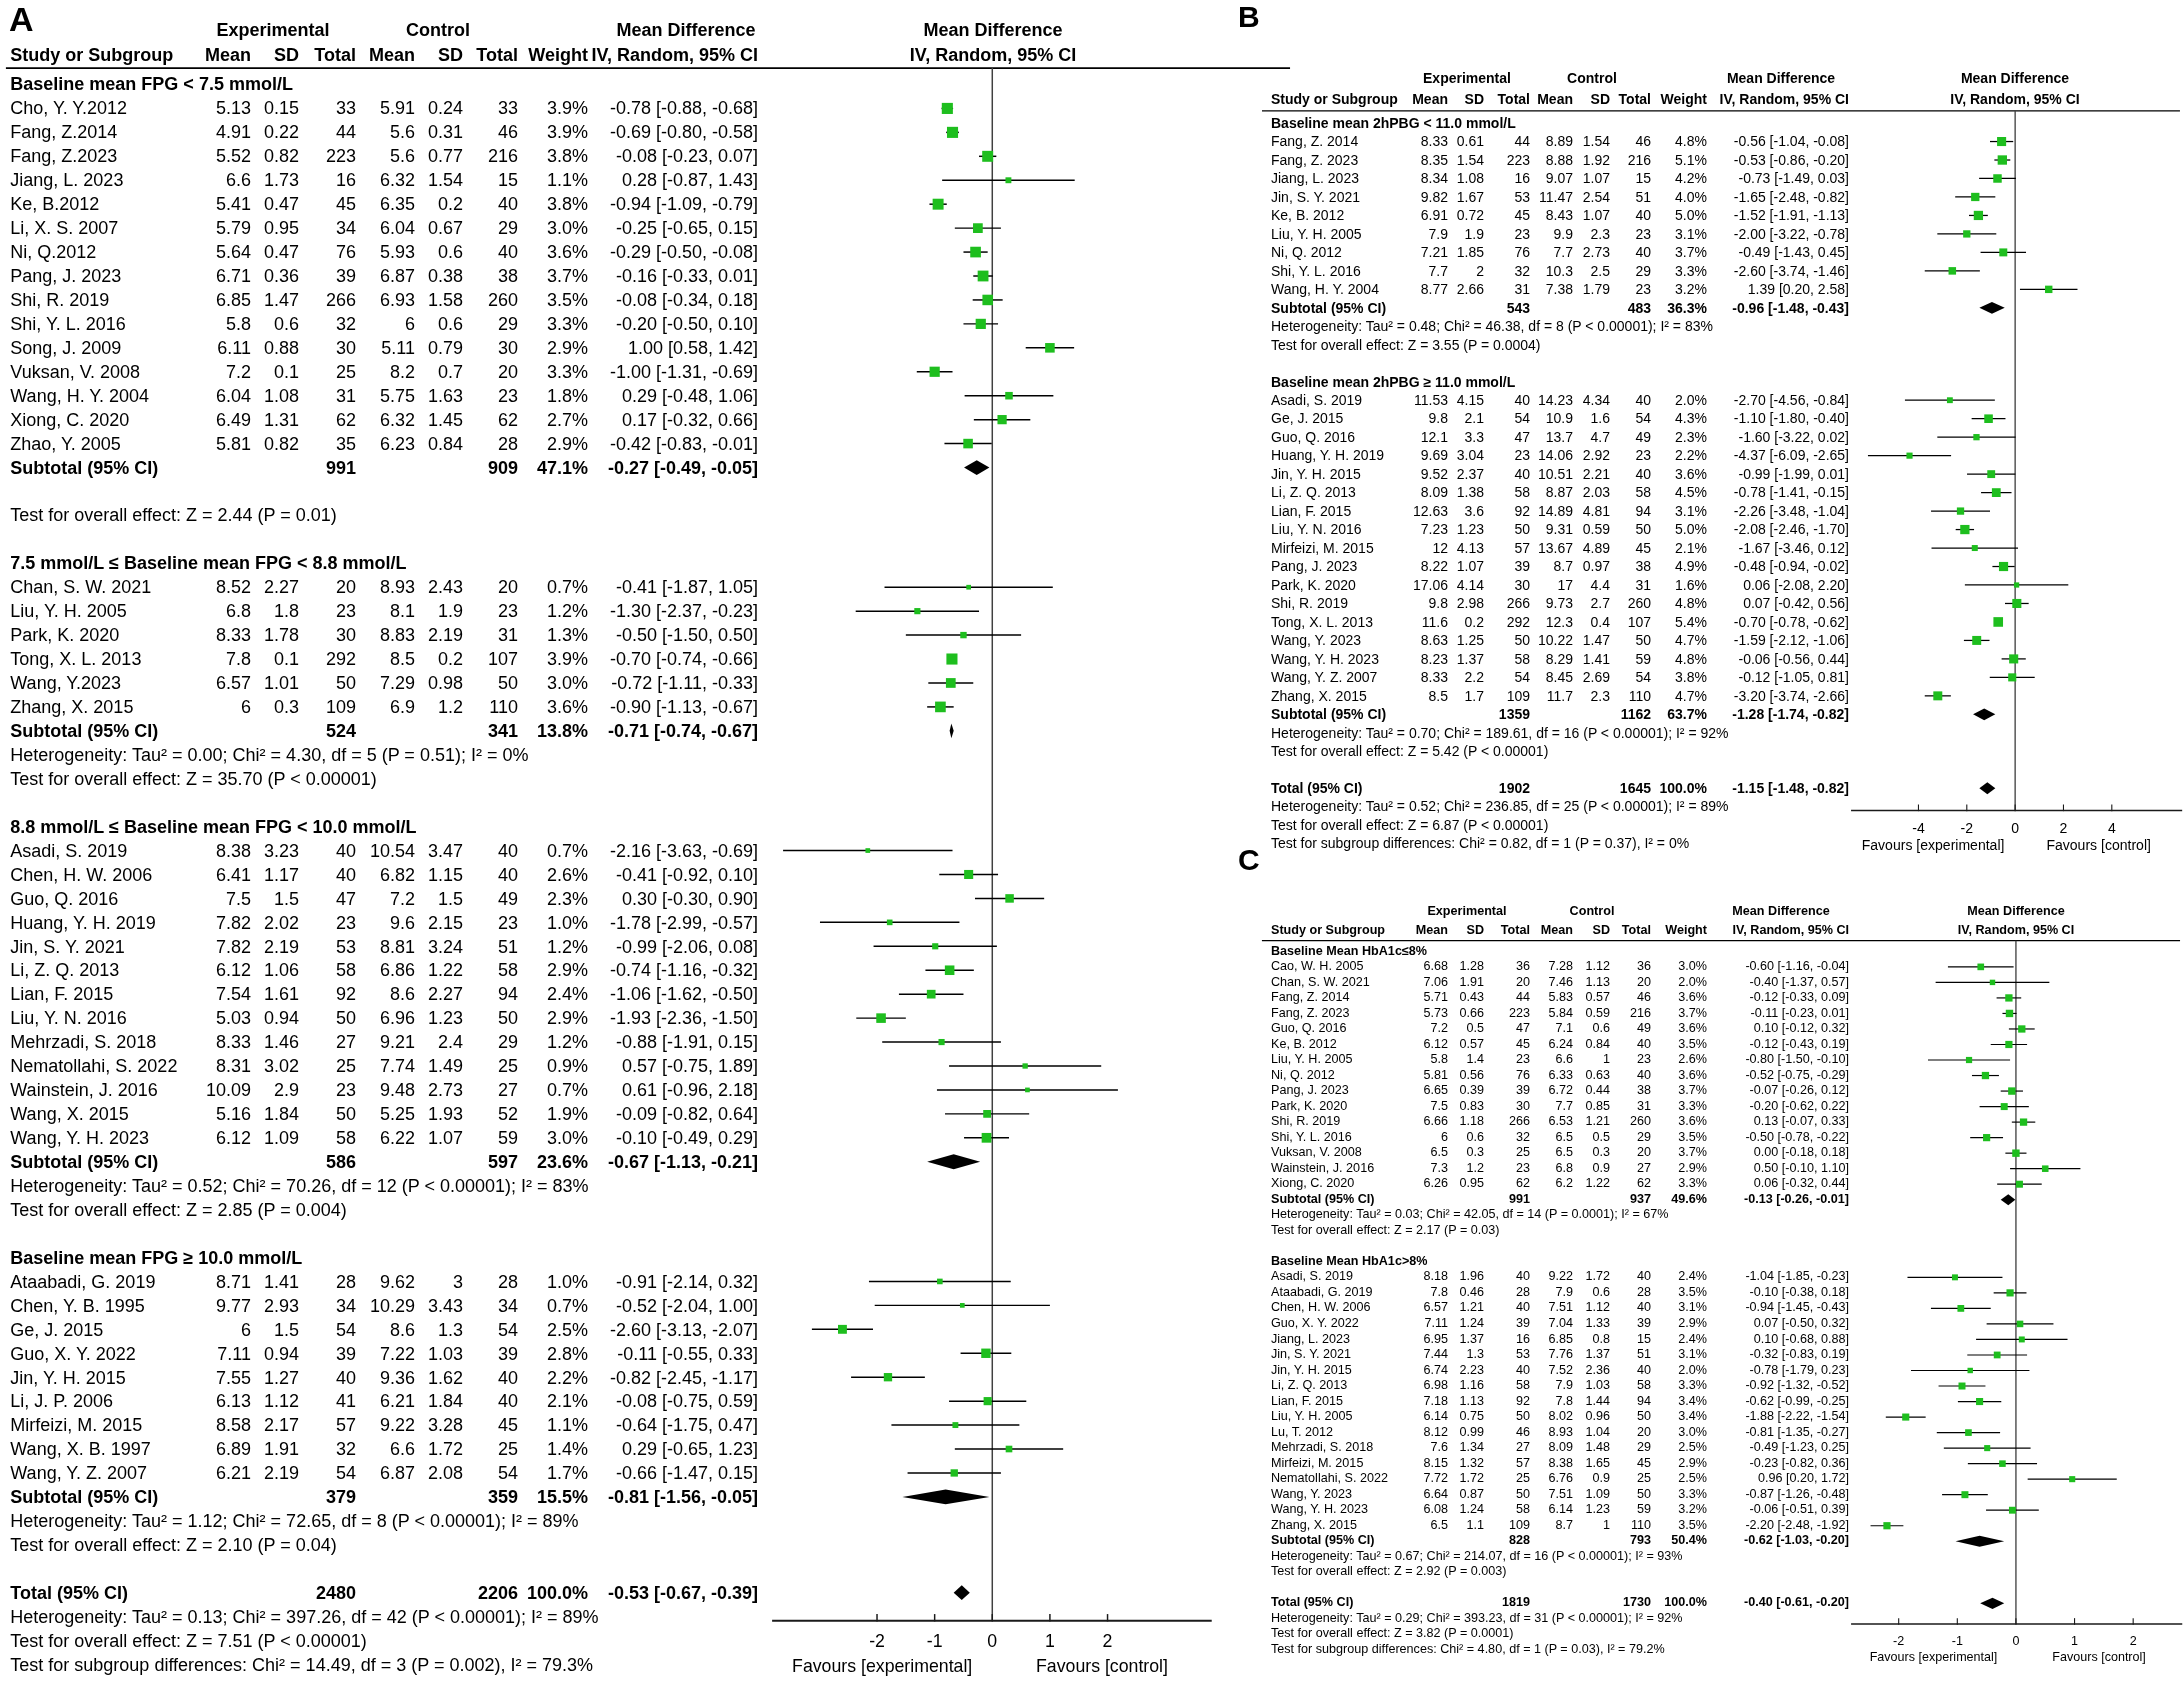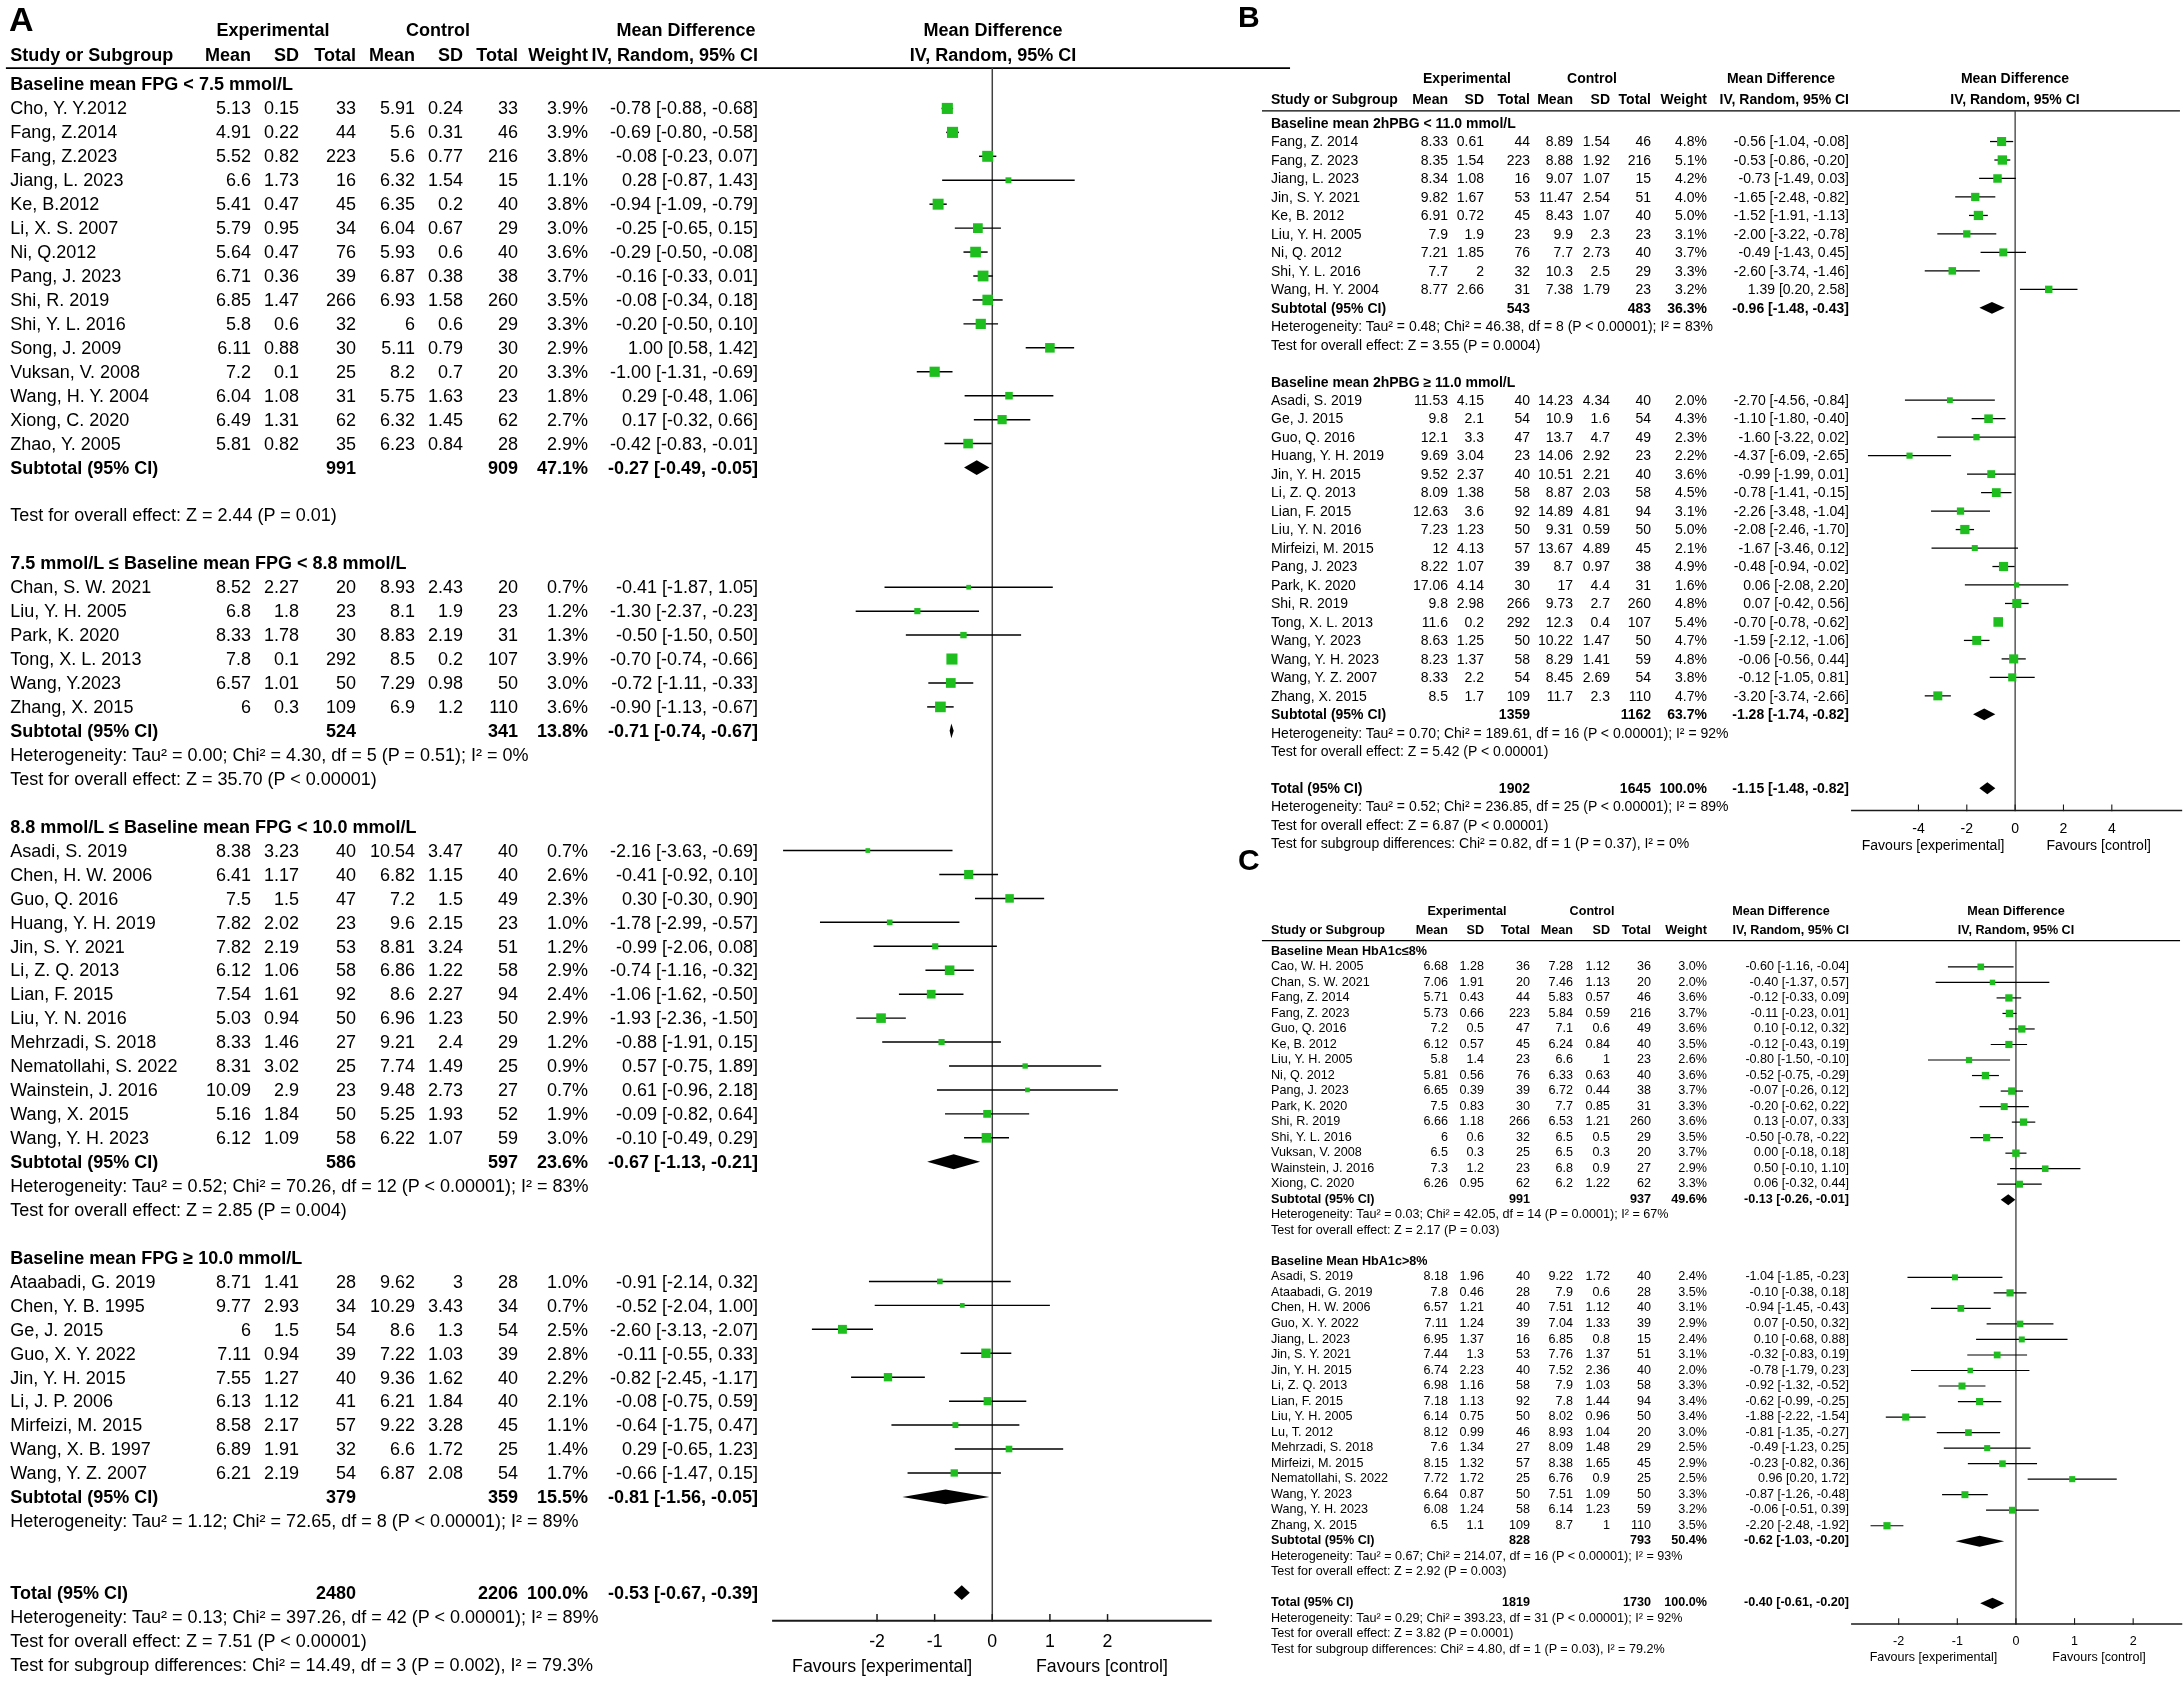--- a/index.html
+++ b/index.html
@@ -670,20 +670,23 @@
       <div class="line" style="top: 1485px; height: 24px; line-height: 24px; font-size: 18px;">
         <span class="b" style="left: 10.3px;">Subtotal (95% CI)</span>
         <span class="b r" style="left: 356px;">379</span>
         <span class="b r" style="left: 518px;">359</span>
         <span class="b r" style="left: 588px;">15.5%</span>
         <span class="b r" style="left: 758px;">-0.81 [-1.56, -0.05]</span>
       </div>
       <div class="line" style="top: 1509px; height: 24px; line-height: 24px; font-size: 18px;">
         <span style="left: 10.3px;">Heterogeneity: Tau² = 1.12; Chi² = 72.65, df = 8 (P &lt; 0.00001); I² = 89%</span>
       </div>
+      <div class="line" style="top: 1533px; height: 24px; line-height: 24px; font-size: 18px;">
+        <span style="left: 10.3px;">Test for overall effect: Z = 2.10 (P = 0.04)</span>
+      </div>
       <div class="line" style="top: 1581px; height: 24px; line-height: 24px; font-size: 18px;">
         <span class="b" style="left: 10.3px;">Total (95% CI)</span>
         <span class="b r" style="left: 356px;">2480</span>
         <span class="b r" style="left: 518px;">2206</span>
         <span class="b r" style="left: 588px;">100.0%</span>
         <span class="b r" style="left: 758px;">-0.53 [-0.67, -0.39]</span>
       </div>
       <div class="line" style="top: 1605px; height: 24px; line-height: 24px; font-size: 18px;">
         <span style="left: 10.3px;">Heterogeneity: Tau² = 0.13; Chi² = 397.26, df = 42 (P &lt; 0.00001); I² = 89%</span>
       </div>

